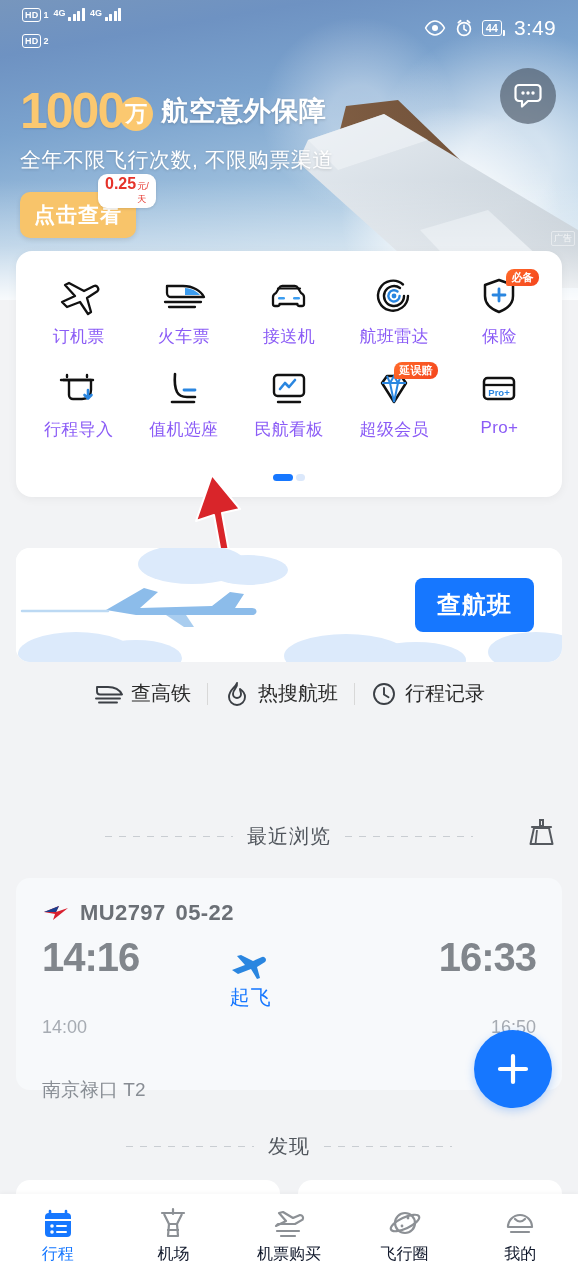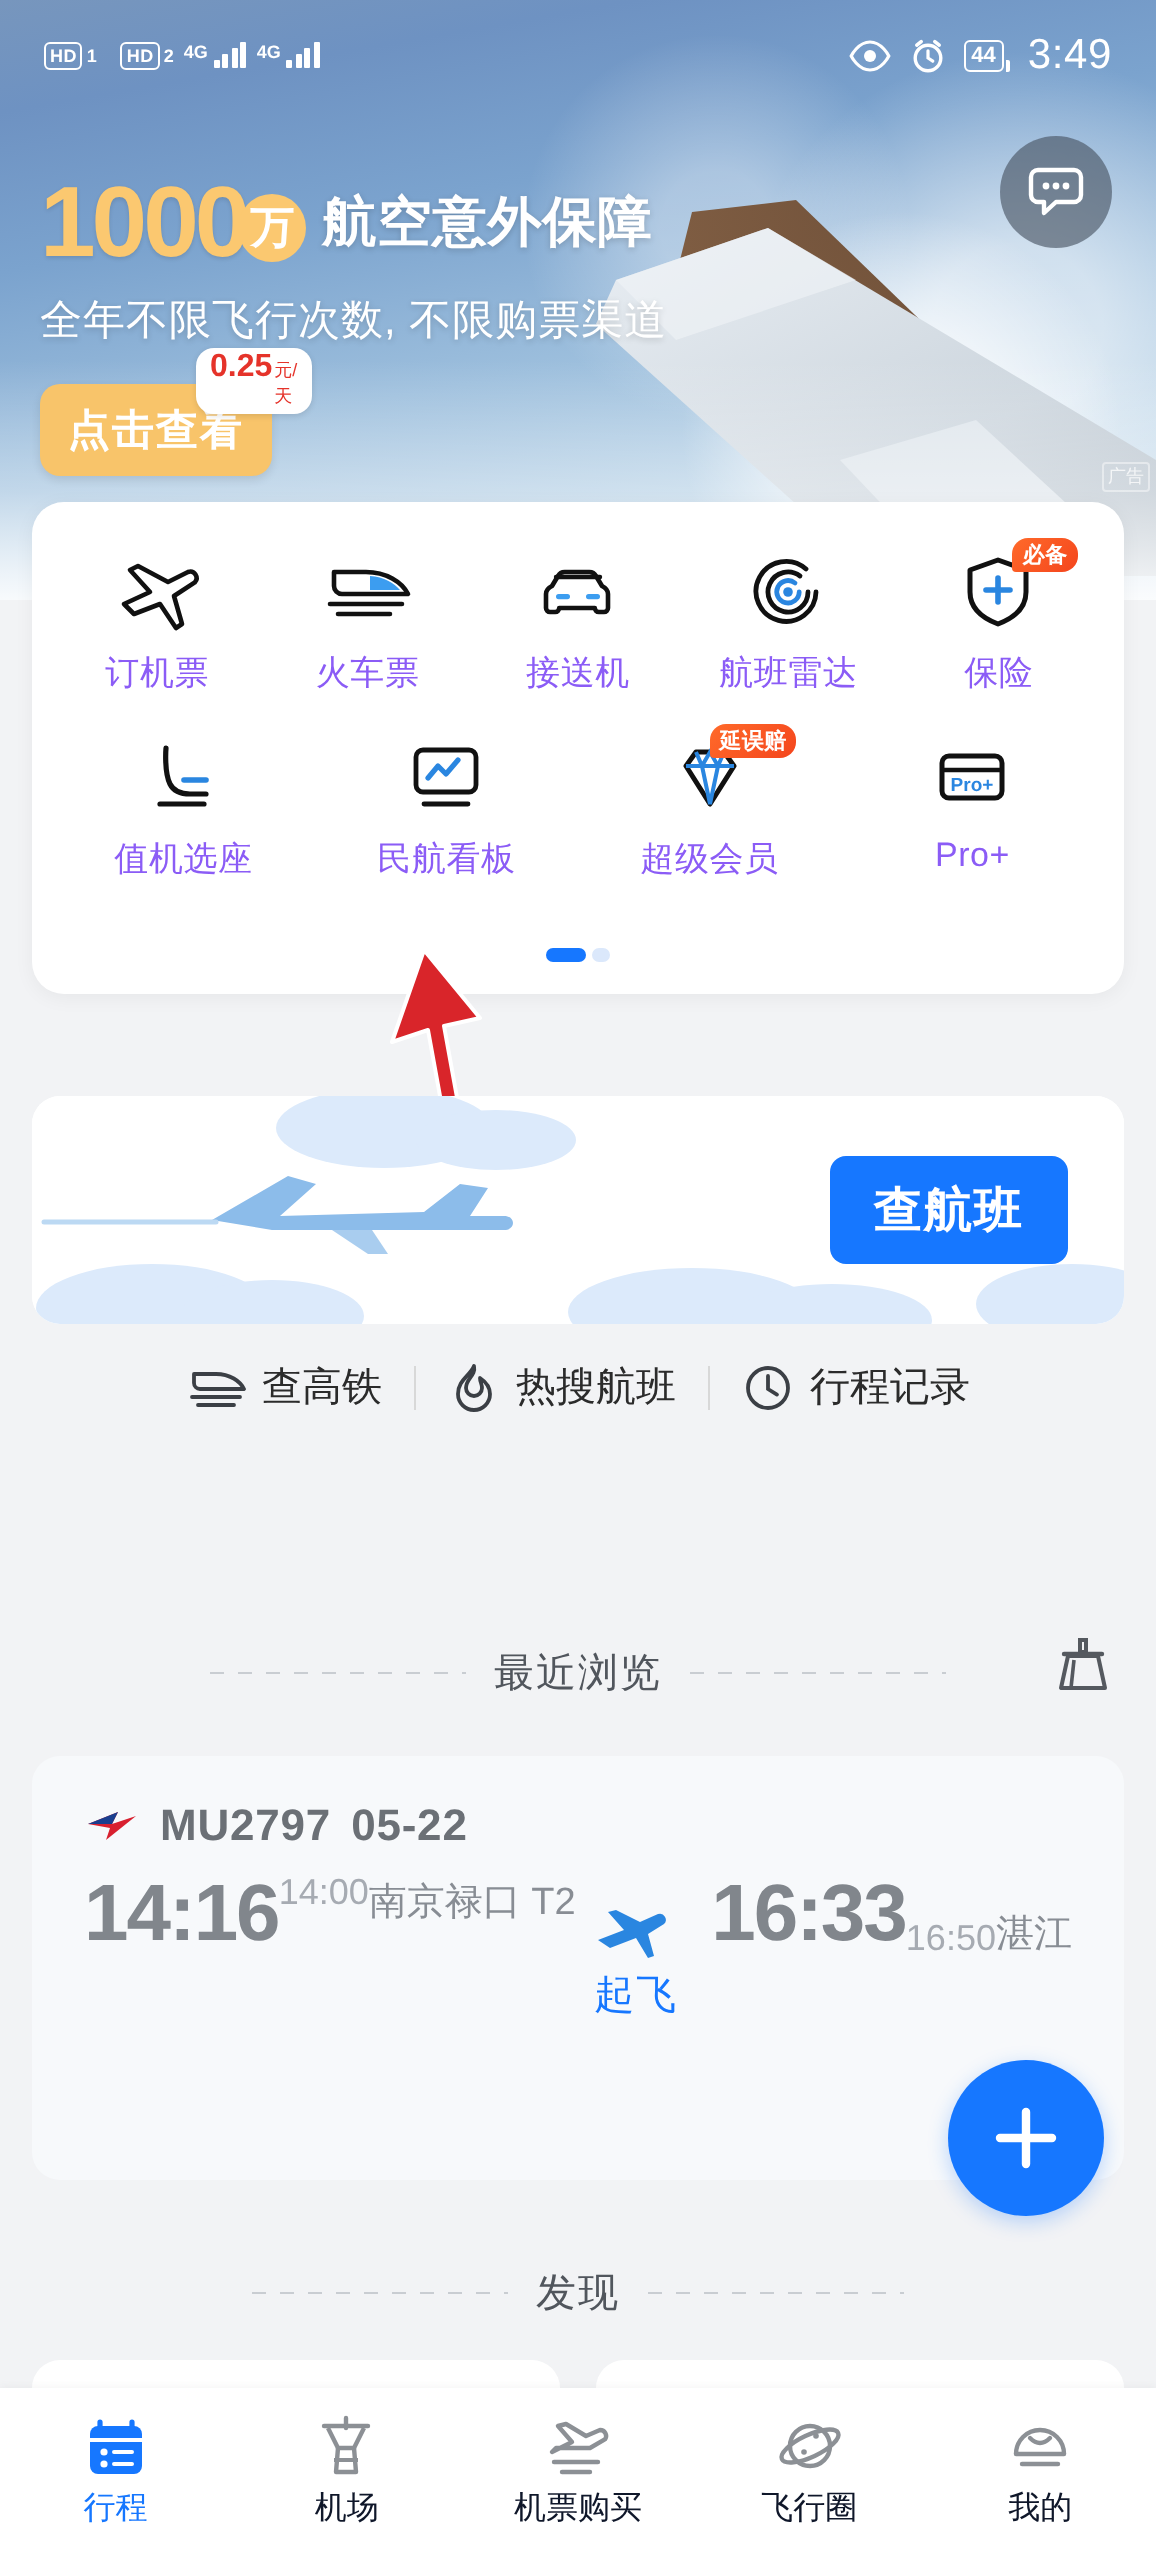--- a/index.html
+++ b/index.html
@@ -40,21 +40,21 @@
   }
 
   
   .statusbar {
     position: absolute; top: 0; left: 0; width: 578px; height: 56px;
     display: flex; align-items: center; justify-content: space-between;
     padding: 0 22px; color: #fff;
     font-size: 15px;
   }
   .sb-left { display: flex; align-items: flex-start; gap: 5px; }
-  .hd-stack { display: flex; flex-direction: row; gap: 12px; }
+  .hd-stack { display: flex; flex-direction: column; gap: 12px; }
   .hd-chip {
     display: flex; align-items: center; gap: 2px;
   }
   .hd-box {
     border: 1.6px solid #fff; border-radius: 3px;
     font-size: 9px; font-weight: bold; line-height: 1;
     padding: 1.5px 2px; letter-spacing: .2px;
   }
   .hd-sub { font-size: 9px; font-weight: bold; }
   .sig { display: flex; align-items: flex-end; gap: 1.5px; margin-left: 2px; }
@@ -197,21 +197,21 @@
 
   
   .flight-card {
     position: absolute; top: 878px; left: 16px;
     width: 546px; height: 212px;
     background: #f7f9fb; border-radius: 14px; padding: 22px 26px 0 26px;
   }
   .fc-head { display: flex; align-items: center; gap: 10px; }
   .fc-code { font-size: 22px; color: #6b7076; font-weight: bold; letter-spacing: .4px; }
   .fc-body { display: flex; align-items: flex-start; margin-top: 8px; }
-  .fc-col { display: flex; flex-direction: row; }
+  .fc-col { display: flex; flex-direction: column; gap: 35px; }
   .fc-col.right { align-items: flex-end; margin-left: auto; }
   .fc-time { font-size: 40px; font-weight: bold; color: #81868c; letter-spacing: -1px; line-height: 1.15; }
   .fc-sched { font-size: 18px; color: #a6abb2; margin-top: 2px; }
   .fc-airport { font-size: 19px; color: #888d94; margin-top: 4px; }
   .fc-mid { display: flex; flex-direction: column; align-items: center; margin: 0 auto; padding-top: 14px; }
   .fc-status { font-size: 20px; color: #1677ff; margin-top: 2px; letter-spacing: 1px; }
 
   
   .plus-fab {
     position: absolute; right: 26px; top: 1030px;
@@ -391,20 +391,31 @@
             <path d="M21 5 L35 10 v11 c0 8-6 13-14 16 -8-3-14-8-14-16 V10 Z" fill="none" stroke="#111" stroke-width="2.5" stroke-linejoin="round"></path>
             <path d="M21 14 v12 M15 20 h12" stroke="#2a86e0" stroke-width="2.8" stroke-linecap="round"></path>
           </svg>
           <span class="gi-badge">必备</span>
         </span>
         <span class="gi-label">保险</span>
       </div>
     </div>
 
     <div class="grid-row" style="margin-top:14px">
+      <div class="grid-item">
+        <span class="gi-icon">
+          <svg width="44" height="42" viewBox="0 0 44 42">
+            <path d="M10 9 v-2 M30 9 v-2" stroke="#111" stroke-width="2.4" stroke-linecap="round"></path>
+            <path d="M6 12 h28 v10 c0 6-3 9-9 9 h-9 a4 4 0 0 1-4-4 V12" fill="none" stroke="#111" stroke-width="2.4" stroke-linejoin="round"></path>
+            <path d="M4 12 h32" stroke="#111" stroke-width="2.4" stroke-linecap="round"></path>
+            <path d="M31 22 v8 M27.5 27 L31 30.5 L34.5 27" fill="none" stroke="#2a86e0" stroke-width="2.6" stroke-linecap="round" stroke-linejoin="round"></path>
+          </svg>
+        </span>
+        <span class="gi-label">行程导入</span>
+      </div>
 
       <div class="grid-item">
         <span class="gi-icon">
           <svg width="44" height="42" viewBox="0 0 44 42">
             <path d="M13 6 c0 0 -1 12 2 18 c2 4 6 5 10 5 h8" fill="none" stroke="#111" stroke-width="2.6" stroke-linecap="round" stroke-linejoin="round"></path>
             <path d="M22 22 h11" stroke="#2a86e0" stroke-width="2.8" stroke-linecap="round"></path>
             <path d="M10 34 h22" stroke="#111" stroke-width="2.6" stroke-linecap="round"></path>
           </svg>
         </span>
         <span class="gi-label">值机选座</span>

